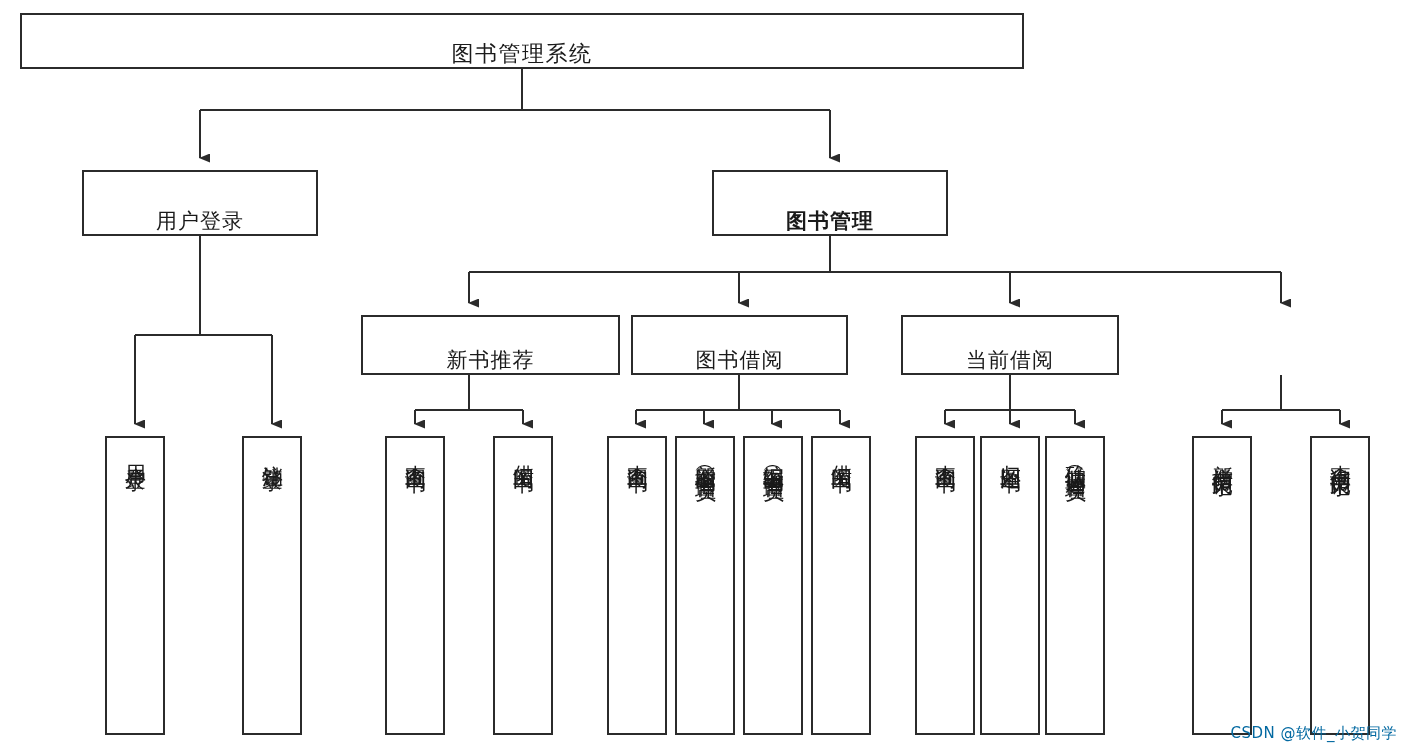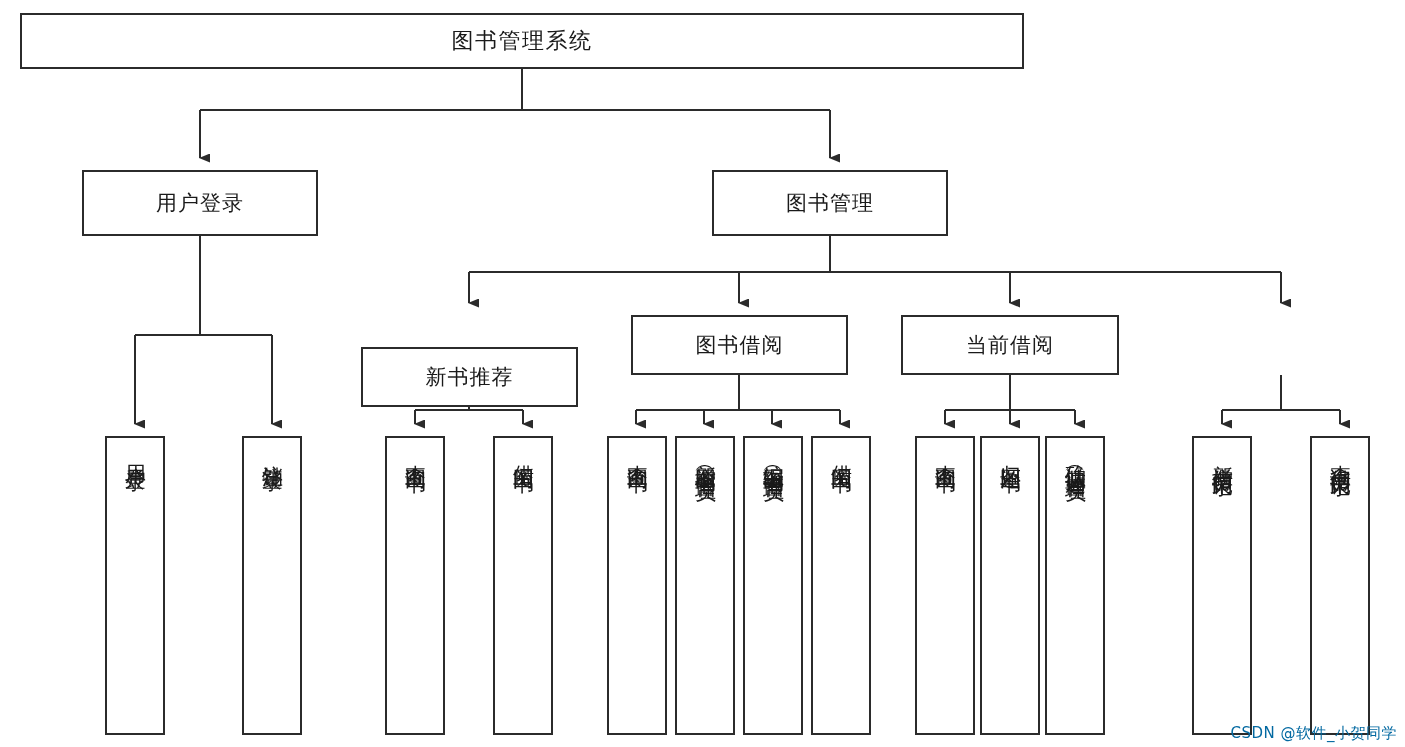--- a/index.html
+++ b/index.html
@@ -25,21 +25,21 @@
     width: 1405px;
     height: 747px;
     pointer-events: none;
   }
   .node {
     position: absolute;
     box-sizing: border-box;
     background: #ffffff;
     border: 2px solid #2b2b2b;
     display: flex;
-    align-items: center;
+    align-items: flex-end;
     justify-content: center;
     z-index: 2;
   }
   .node .node-label {
     display: block;
     color: #1a1a1a;
     line-height: 1.18;
     text-align: center;
     white-space: nowrap;
   }
@@ -133,25 +133,25 @@
     </g>
   </svg>
 
   <div class="node root horiz" style="left:20px; top:13px; width:1004px; height:56px;">
     <span class="node-label">图书管理系统</span>
   </div>
 
   <div class="node horiz" style="left:82px; top:170px; width:236px; height:66px;">
     <span class="node-label">用户登录</span>
   </div>
-  <div class="node horiz" style="left:712px; top:170px; width:236px; height:66px;">
+  <div class="node horiz" style="left:712px; top:170px; width:236px; height:66px;font-weight:bold;">
     <span class="node-label">图书管理</span>
   </div>
 
-  <div class="node horiz" style="left:361px; top:315px; width:217px; height:60px;margin-top:32px;">
+  <div class="node horiz" style="left:361px; top:315px; width:259px; height:60px;">
     <span class="node-label">新书推荐</span>
   </div>
   <div class="node horiz" style="left:901px; top:315px; width:218px; height:60px;">
     <span class="node-label">当前借阅</span>
   </div>
   <div class="node horiz" style="left:631px; top:315px; width:217px; height:60px;">
     <span class="node-label">图书借阅</span>
   </div>
 
   <div class="node leaf" style="left:105px; top:436px; width:60px; height:299px;">

